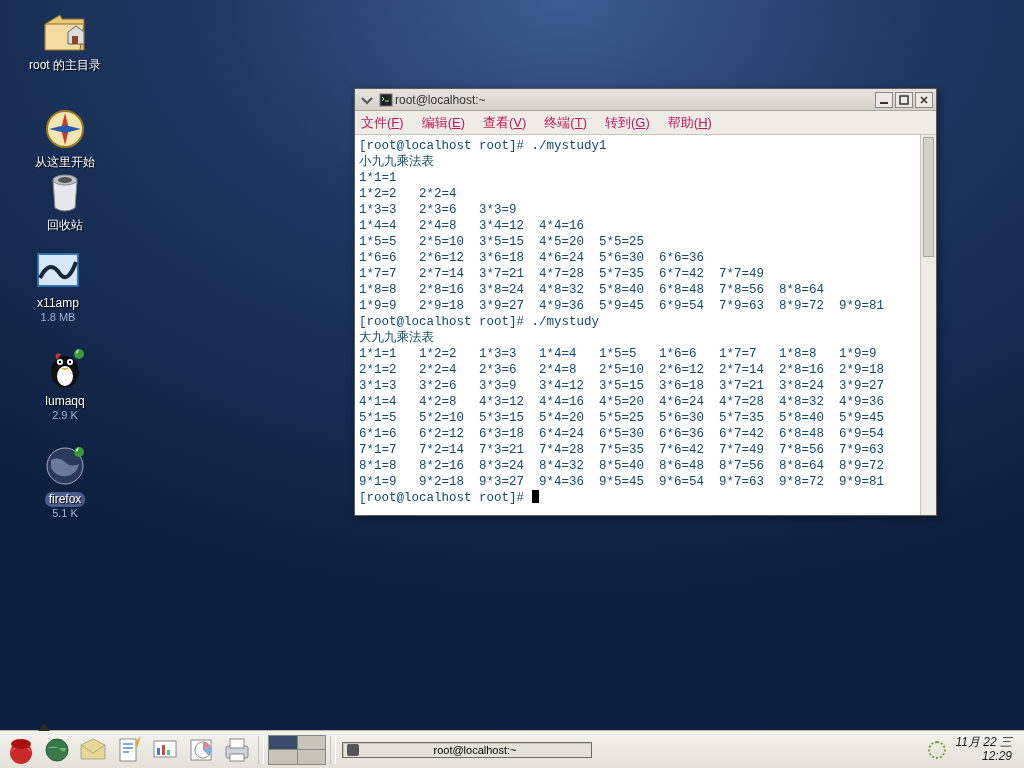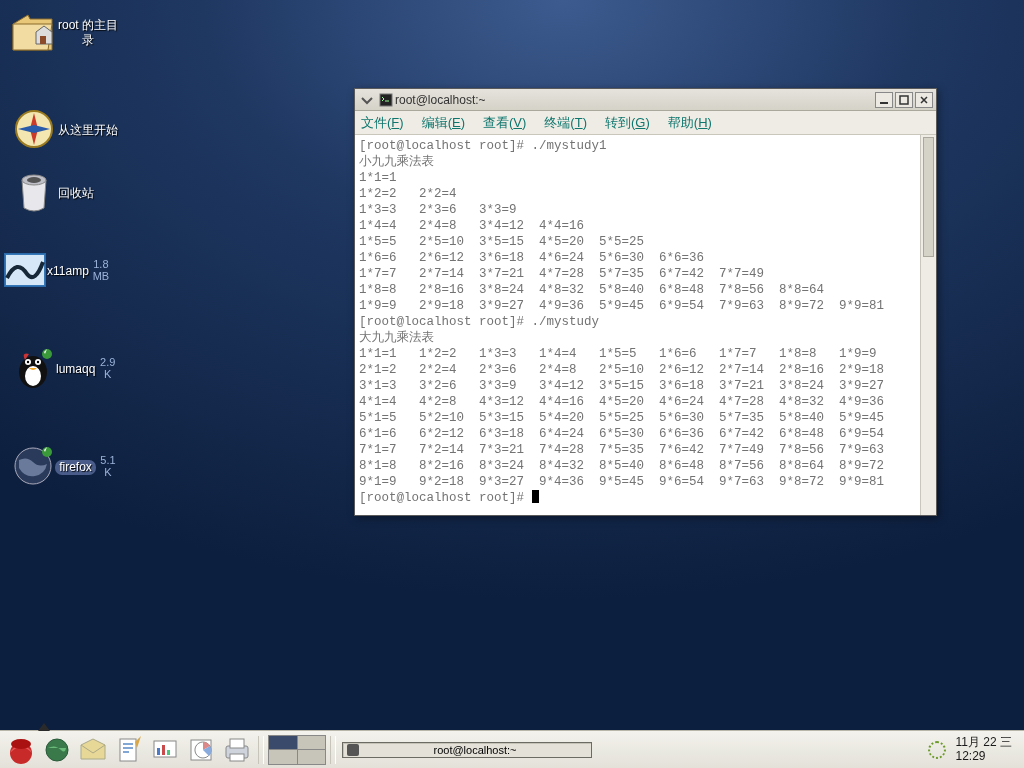--- a/index.html
+++ b/index.html
@@ -9,21 +9,21 @@
     background: radial-gradient(ellipse 900px 600px at 55% 0%, #3d5b8f 0%, #1f3862 40%, #0d1f3e 100%);
     position: relative;
     color: #fff;
   }
 
   
   .desktop-icon {
     position: absolute;
     width: 110px;
     display: flex;
-    flex-direction: row;
+    flex-direction: column;
     align-items: center;
     text-align: center;
     cursor: pointer;
     font-size: 12px;
   }
   .desktop-icon .icon-box { width: 48px; height: 48px; display: flex; align-items: center; justify-content: center; }
   .desktop-icon .label { margin-top: 2px; text-shadow: 1px 1px 1px #000; line-height: 1.25; }
   .desktop-icon .sub { color: #9cb3d9; font-size: 11px; }
   .selected .label { background: #4a5d8a; padding: 0 4px; border-radius: 7px; }
 
@@ -54,26 +54,26 @@
   }
   .menubar {
     height: 24px;
     background: #eeece4;
     border-bottom: 1px solid #c9c6bb;
     display: flex;
     align-items: center;
     padding: 0 6px;
     gap: 18px;
     font-size: 13px;
-    color: #0f766e;
+    color: #be185d;
   }
   .menubar span u { text-decoration: underline; }
   .terminal-body {
     background: #fff;
-    color: #737373;
+    color: #0c4a6e;
     font-family: "Luxi Mono","Courier New",monospace;
     font-size: 12.5px;
     line-height: 16px;
     padding: 2px 4px 8px 4px;
     white-space: pre;
     border-top: 1px solid #fff;
     min-height: 380px;
     position: relative;
   }
   .terminal-body .row { white-space: pre; }
@@ -112,21 +112,21 @@
   .task-btn {
     width: 250px; height: 16px;
     border: 1px solid #9a978c; background: #efede5;
     font-size: 11px; color:#000;
     display:flex; align-items:center; padding:0 4px; gap:4px;
   }
   .task-btn.active { border-color:#6b6a63; background:#e3e1d8; box-shadow: inset 1px 1px 0 #c5c2b7; }
   .task-btn .ticon { width:12px;height:12px;background:#555;border-radius:2px;}
   .tray { margin-left:auto; display:flex; align-items:center; gap:10px; padding-right:8px; color:#1a1a1a; font-size:12px;}
   .tray .spinner { width:18px;height:18px;border:2px dotted #6b9a2a;border-radius:50%; }
-  .tray .clock { text-align:left; line-height:1.1; }
+  .tray .clock { text-align:right; line-height:1.1;font-style:italic; }
 </style>
 </head>
 <body>
 
 <div class="desktop-icon" style="left:10px;top:8px">
   <div class="icon-box">
     <svg width="46" height="44" viewBox="0 0 46 44">
         <path d="M3 14 L18 5 L20 9 L42 9 L42 40 L3 40 Z" fill="#e8c878" stroke="#8a6a2a"></path>
         <path d="M3 14 L42 14 L38 40 L3 40 Z" fill="#f3dca2" stroke="#8a6a2a"></path>
         <path d="M26 22 L34 16 L42 22 L42 34 L26 34 Z" fill="#ddd" stroke="#666"></path>

